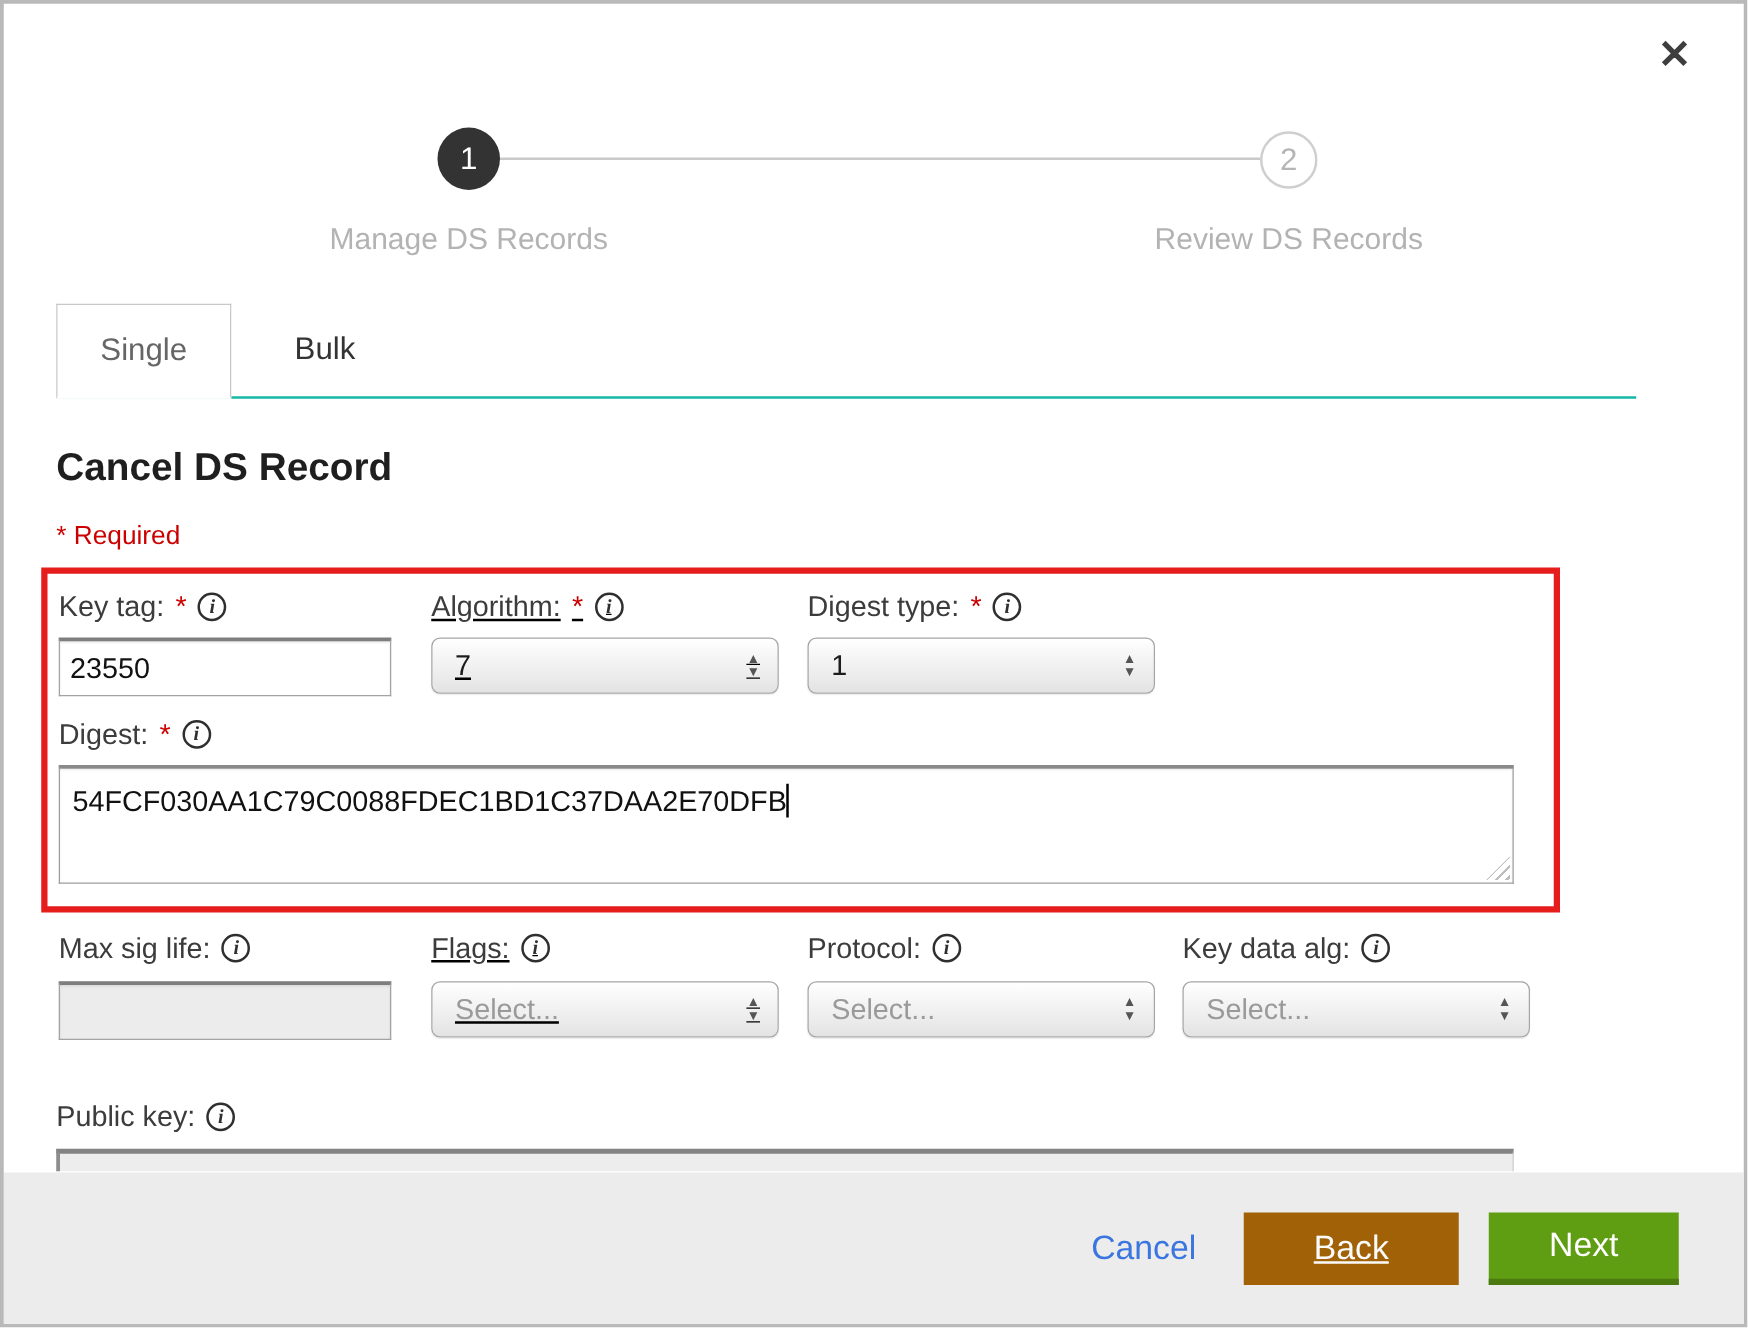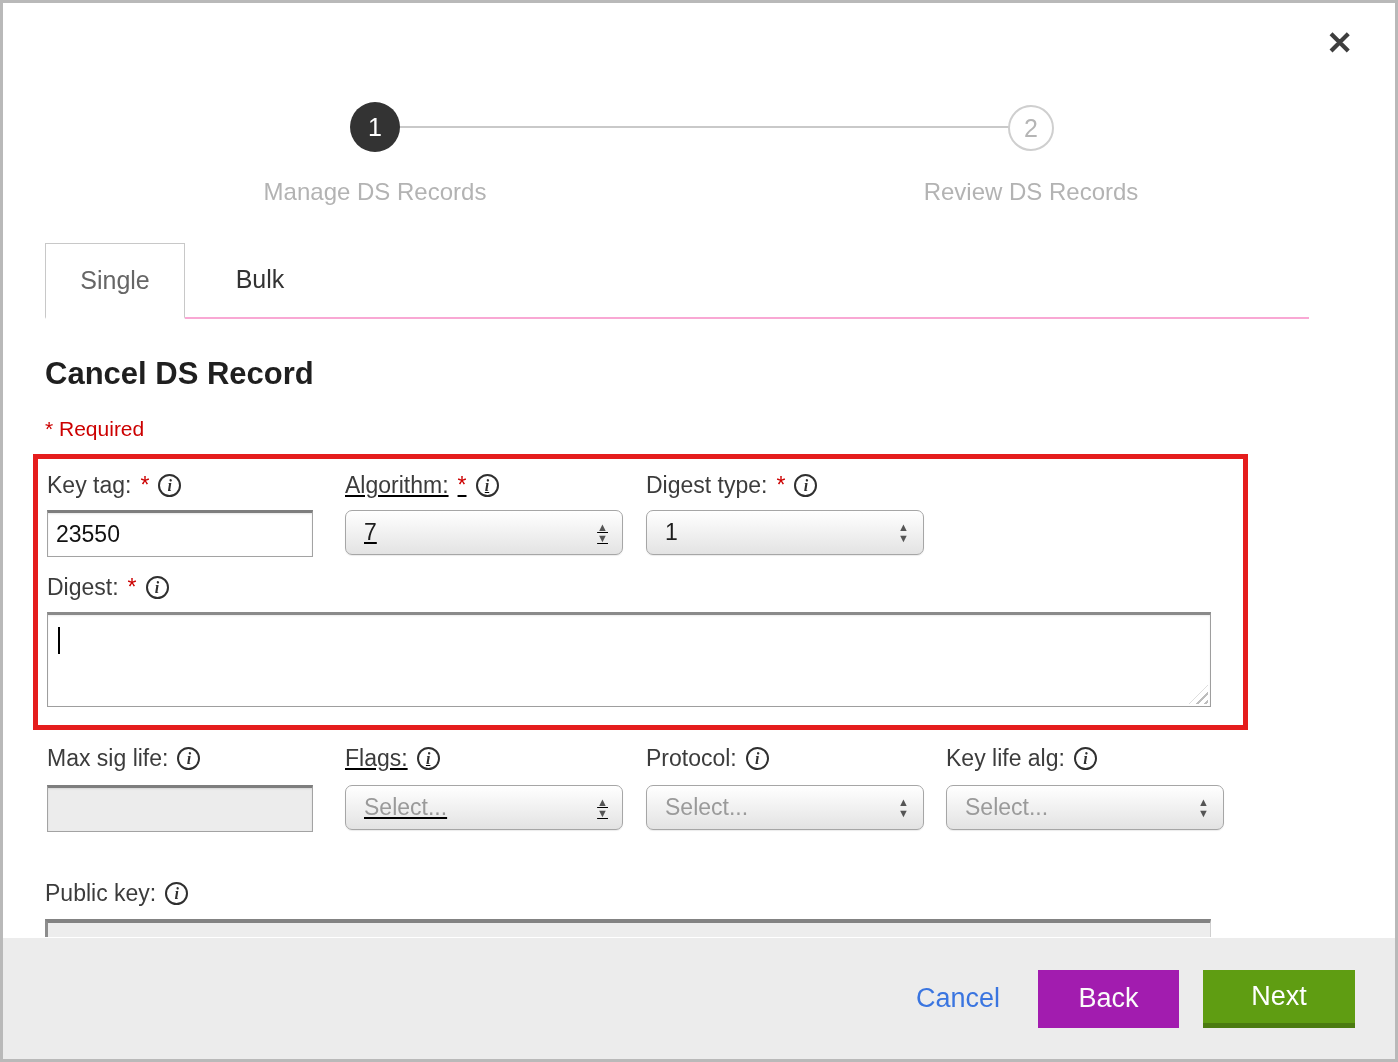--- a/index.html
+++ b/index.html
@@ -31,21 +31,21 @@
   .step-label {
     position:absolute; top:76px; width:360px; text-align:center;
     font-size:24px; color:#b3b3b3;
   }
   .step-label-1 { left:192px; }
   .step-label-2 { left:848px; }
 
   
   .tabbar {
     display:flex; align-items:flex-end; margin:33px 86px 0 42px;
-    border-bottom:2px solid #f9a8d4; height:78px;
+    border-bottom:2px solid #14b8a6; height:78px;
   }
   .tab {
     display:flex; align-items:center; justify-content:center;
     font-size:25px; cursor:pointer; height:76px;
   }
   .tab.active {
     width:140px; background:#fff; color:#666;
     border:1px solid #c8c8c8; border-bottom:2px solid #fff; margin-bottom:-2px;
   }
   .tab.inactive { width:150px; color:#333; }
@@ -115,25 +115,25 @@
   .pubkey-clip {
     margin-top:12px; width:1166px; height:18px;
     border-top:4px solid #838383; border-left:3px solid #8d8d8d; border-right:1px solid #cfcfcf;
     background:#ededed; cursor:text;
   }
 
   
   .footer {
     position:absolute; left:0; right:0; bottom:0; height:121px;
     background:#ececec; display:flex; align-items:center; justify-content:flex-end;
-    padding-right:40px; gap:24px;
+    padding-right:52px; gap:24px;
   }
   .cancel-link { font-size:27px; color:#3a75e0; cursor:pointer; margin-right:14px; }
   .btn { display:flex; align-items:center; justify-content:center; font-size:27px; cursor:pointer; }
-  .btn-back { width:141px; height:58px; background:#a21caf; color:#fbfbfb; border:none; }
+  .btn-back { width:172px; height:58px; background:#a16207; color:#fbfbfb; border:none;text-decoration:underline; }
   .btn-next { width:152px; height:58px; background:#5f9d12; color:#fff; border:none; border-bottom:5px solid #4b7b10; }
 </style>
 </head>
 <body>
 
 <div class="modal">
 
   <div class="close-btn">✕</div>
 
   <div class="stepper">
@@ -196,21 +196,21 @@
       </div>
     </div>
 
     <div class="digest-wrap">
       <div class="field-label">
         <span>Digest:</span>
         <span class="req">*</span>
         <span class="info-icon">i</span>
       </div>
       <div class="digest-area">
-        <span class="caret"></span>
+        <span>54FCF030AA1C79C0088FDEC1BD1C37DAA2E70DFB</span><span class="caret"></span>
         <span class="resize-handle"></span>
       </div>
     </div>
   </div>
 
   <div class="optional-row">
     <div class="fcol1">
       <div class="field-label">
         <span>Max sig life:</span>
         <span class="info-icon">i</span>
@@ -238,21 +238,21 @@
       <div class="select-box">
         <span class="select-value placeholder">Select...</span>
         <span class="select-arrows">
           <span>▲</span>
             <span>▼</span>
         </span>
       </div>
     </div>
     <div class="fcol4">
       <div class="field-label">
-        <span>Key life alg:</span>
+        <span>Key data alg:</span>
         <span class="info-icon">i</span>
       </div>
       <div class="select-box">
         <span class="select-value placeholder">Select...</span>
         <span class="select-arrows">
           <span>▲</span>
             <span>▼</span>
         </span>
       </div>
     </div>

